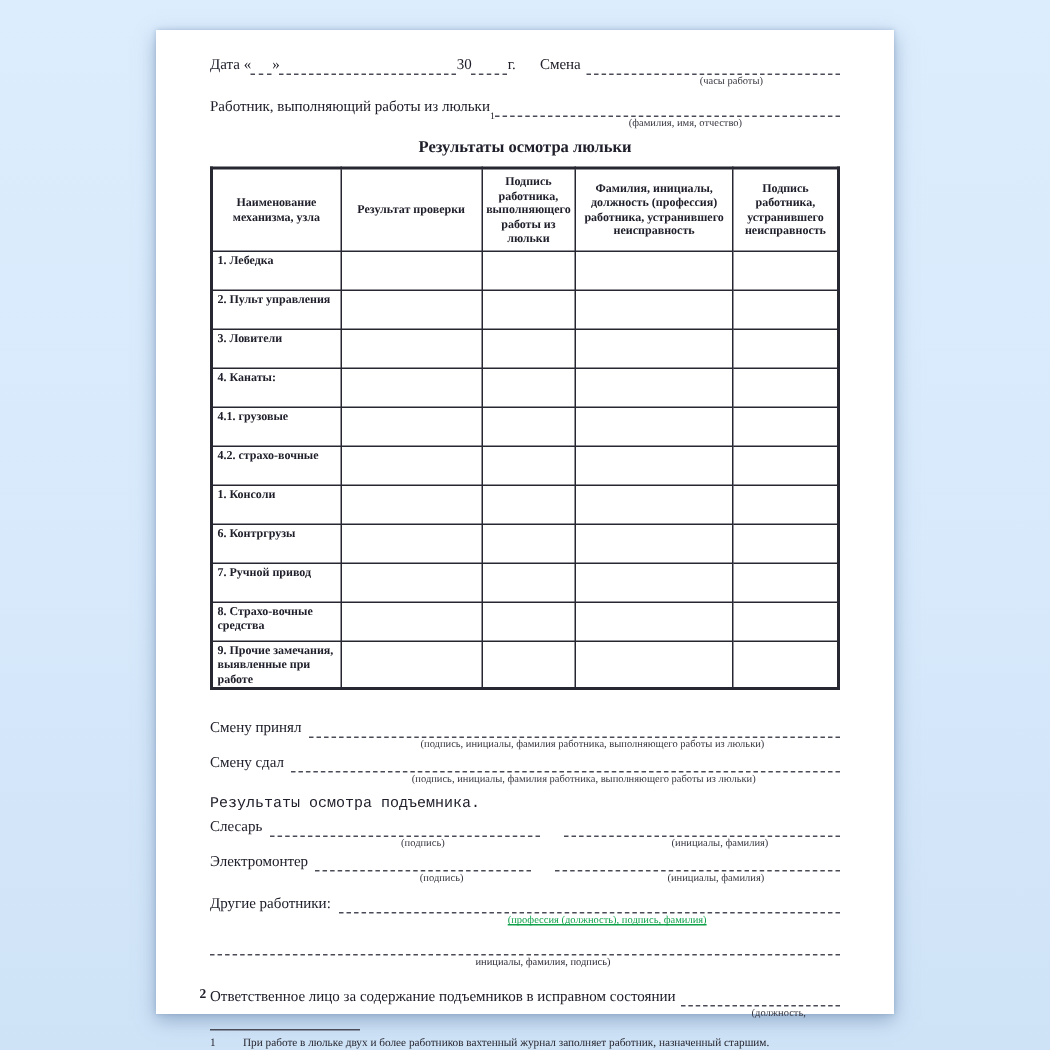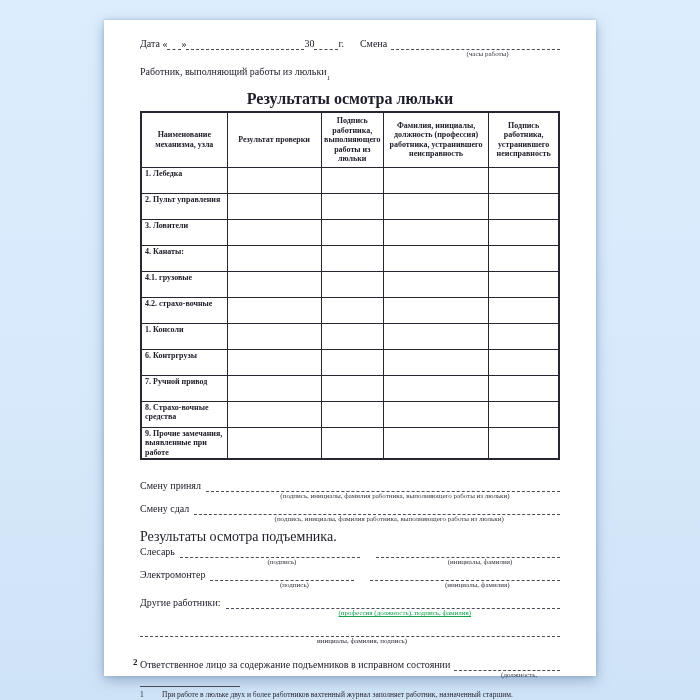--- a/index.html
+++ b/index.html
@@ -17,28 +17,28 @@
   }
   .row{display:flex;align-items:flex-end;white-space:nowrap;font-size:10px;line-height:12px;}
   .lbl{flex:0 0 auto;}
   .ln{position:relative;border-bottom:1px dashed #4b4b58;height:11px;flex:0 0 auto;}
   .ln.fill{flex:1 1 auto;}
   .cap{
     position:absolute;top:12px;left:12px;width:100%;text-align:center;
     font-size:7px;line-height:8px;color:#35353f;white-space:nowrap;overflow:visible;
   }
   .sup{font-size:6.5px;vertical-align:super;line-height:0;}
-  .title{text-align:center;font-weight:bold;font-size:16px;line-height:13px;margin-top:14px;}
+  .title{text-align:center;font-weight:bold;font-size:11px;line-height:13px;margin-top:14px;}
   table{border-collapse:collapse;width:100%;table-layout:fixed;margin-top:6px;border:2px solid #272732;}
   th,td{border:1px solid #272732;}
   th{font-size:8px;font-weight:bold;line-height:9.5px;padding:3px 2px;text-align:center;vertical-align:middle;}
   td{height:23px;font-size:8px;line-height:9.5px;padding:1px 3px;vertical-align:top;text-align:left;font-weight:bold;}
   .mt16{margin-top:16px;} .mt20{margin-top:20px;}
   .mb11{margin-bottom:11px;} .mb10{margin-bottom:10px;}
-  .heading{font-size:14px;line-height:12px;margin-top:16px;}
+  .heading{font-size:10px;line-height:12px;margin-top:16px;font-family:Liberation Mono, monospace;}
   .gap{flex:0 0 16px;}
   .green .cap{color:#0fa14a;text-decoration:underline;}
   .fullline{margin-top:16px;}
   .fullline .cap{color:#2c2c38;}
   .fn-sep{width:100px;border-top:1px solid #4b4b58;margin-top:15px;}
   .footnote{display:flex;font-size:7.5px;line-height:9px;margin-top:3px;color:#26262f;}
   .footnote .marker{flex:0 0 22px;}
   .page-num{position:absolute;left:29px;bottom:9px;font-size:9px;font-weight:bold;}
 </style>
 </head>
@@ -58,20 +58,23 @@
     <span class="lbl">Смена</span>
     <span class="lbl" style="width:4px"></span>
     <span class="ln fill">
       <span class="cap">(часы работы)</span>
     </span>
   </div>
 
   <div class="row mt16">
     <span class="lbl">Работник, выполняющий работы из люльки</span>
       <span class="sup">1</span>
+    <span class="ln fill">
+      <span class="cap">(фамилия, имя, отчество)</span>
+    </span>
   </div>
 
   <div class="title">Результаты осмотра люльки</div>
 
   <table>
     <colgroup>
       <col style="width:20.6%">
         <col style="width:22.5%">
         <col style="width:14.9%">
         <col style="width:25.2%">

